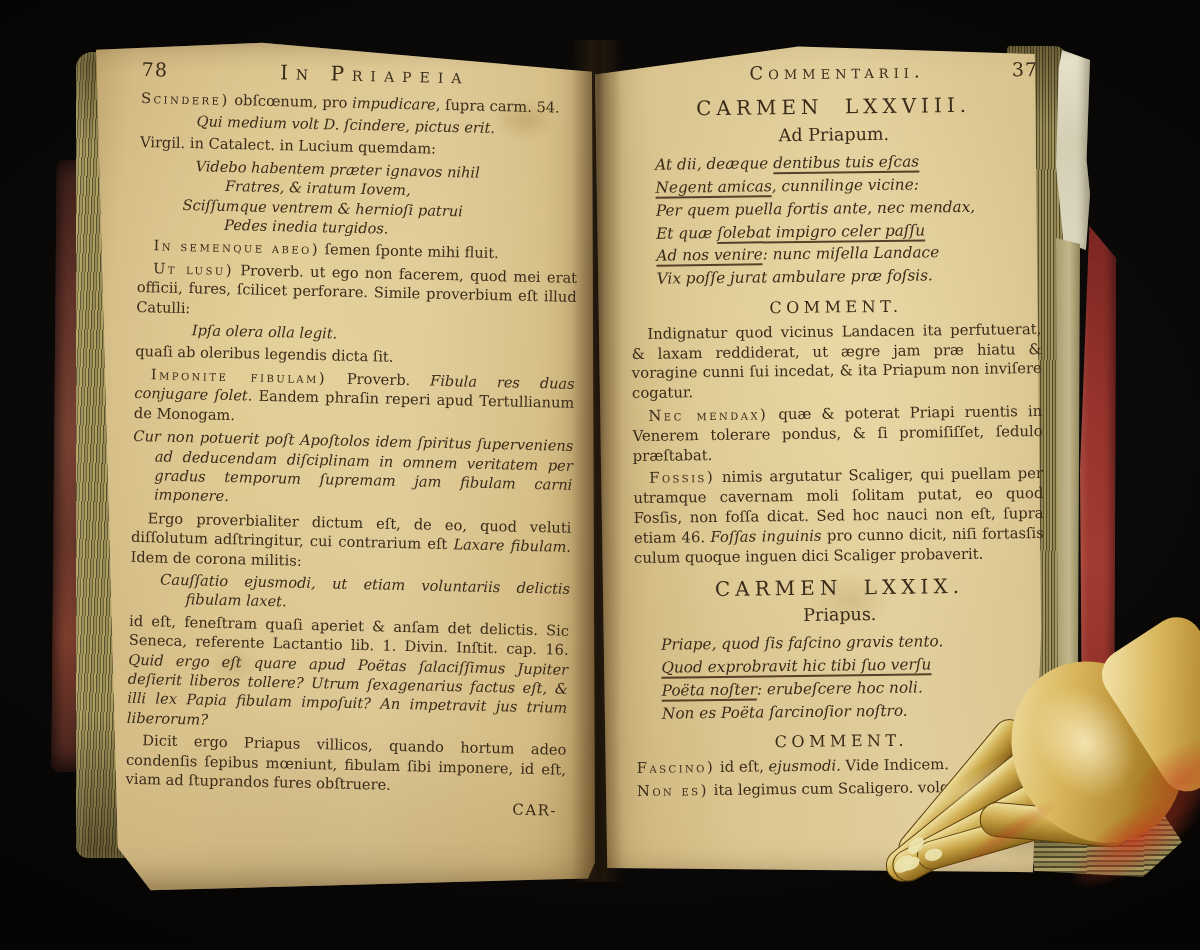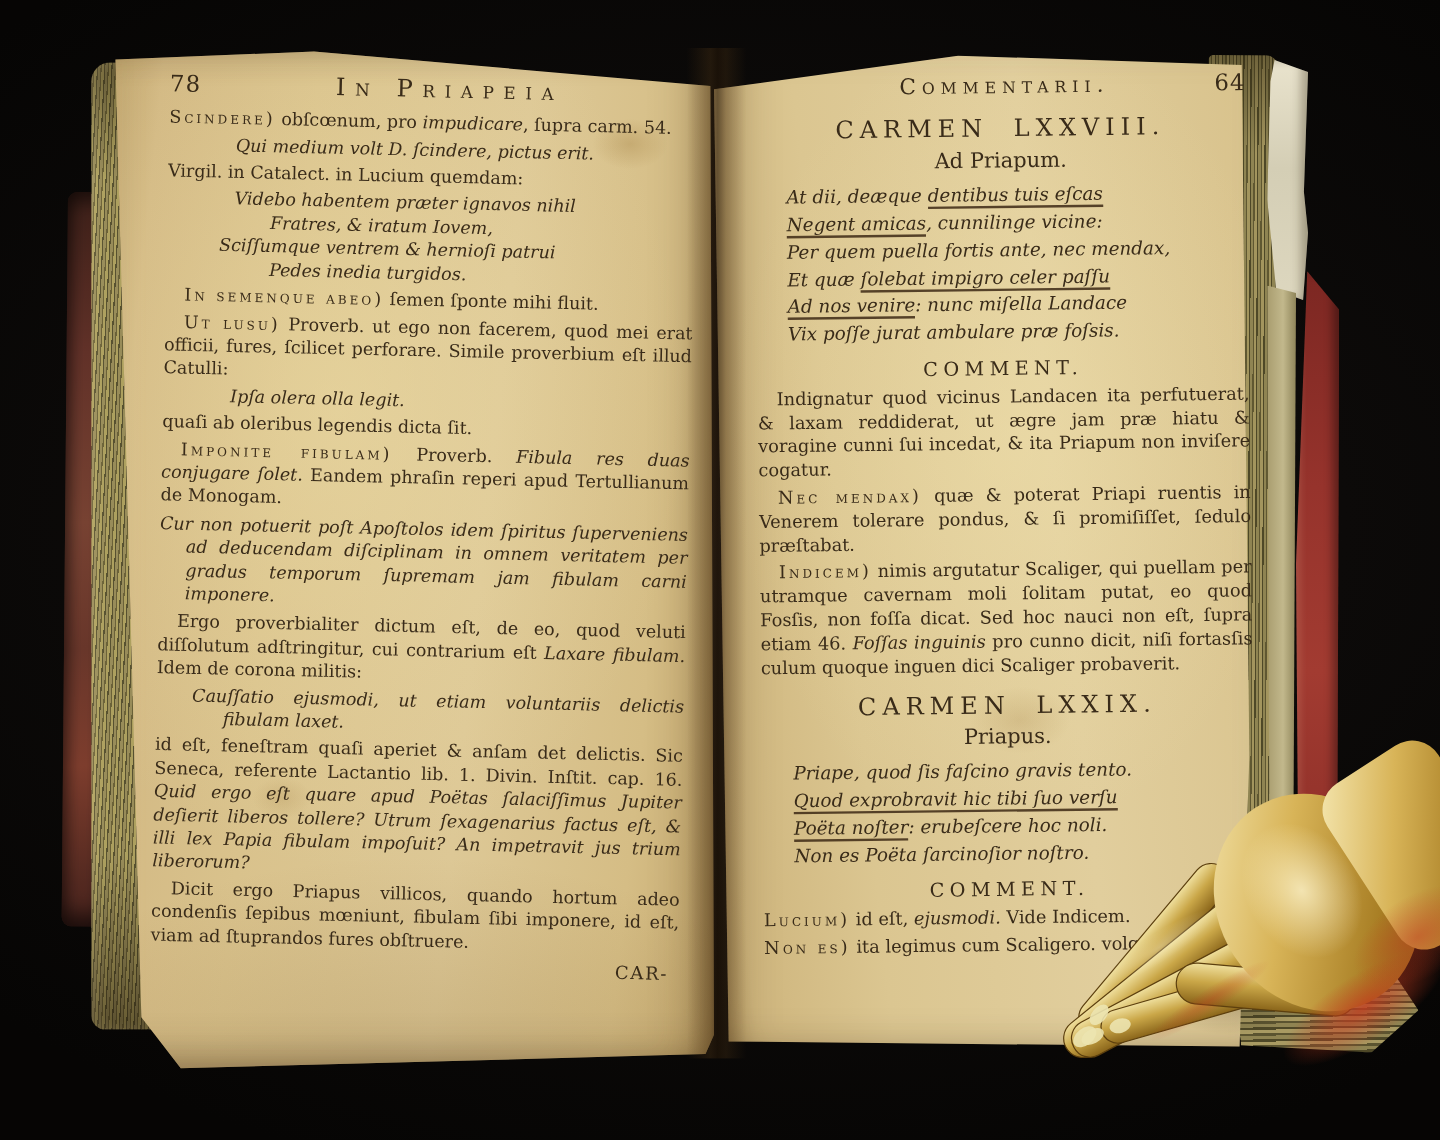--- a/index.html
+++ b/index.html
@@ -150,46 +150,46 @@
     <p class="quote2">Cauſſatio ejusmodi, ut etiam voluntariis delictis fibulam laxet.</p>
     <p><span>id eſt, feneſtram quaſi aperiet &amp; anſam det delictis. Sic Seneca, referente Lactantio lib. 1. Divin. Inſtit. cap. 16. </span><span class="it">Quid ergo eſt quare apud Poëtas ſalaciſſimus Jupiter deſierit liberos tollere? Utrum ſexagenarius factus eſt, &amp; illi lex Papia fibulam impoſuit? An impetravit jus trium liberorum?</span></p>
     <p class="ind">Dicit ergo Priapus villicos, quando hortum adeo condenſis ſepibus mœniunt, fibulam ſibi imponere, id eſt, viam ad ſtuprandos fures obſtruere.</p>
     <div class="catch">CAR-</div>
   </div>
 
   <div class="text-col text-right">
     <div class="pg-head">
       <span class="spacer"></span>
       <span class="running rt">Commentarii.</span>
-      <span class="folio">64</span>
+      <span class="folio">37</span>
     </div>
     <div class="carmen">CARMEN LXXVIII.</div>
     <div class="subt">Ad Priapum.</div>
     <div class="poem">
       <div><span>At dii, deæque </span><span class="u">dentibus tuis eſcas</span><span></span></div>
       <div><span></span><span class="u">Negent amicas</span><span>, cunnilinge vicine:</span></div>
       <div><span>Per quem puella fortis ante, nec mendax,</span><span class="u"></span><span></span></div>
       <div><span>Et quæ </span><span class="u">ſolebat impigro celer paſſu</span><span></span></div>
       <div><span></span><span class="u">Ad nos venire</span><span>: nunc miſella Landace</span></div>
       <div><span>Vix poſſe jurat ambulare præ foſsis.</span><span class="u"></span><span></span></div>
     </div>
     <div class="cmt">COMMENT.</div>
     <p class="ind">Indignatur quod vicinus Landacen ita perfutuerat, &amp; laxam reddiderat, ut ægre jam præ hiatu &amp; voragine cunni ſui incedat, &amp; ita Priapum non inviſere cogatur.</p>
     <p class="ind"><span class="lemma">Nec mendax)</span><span> quæ &amp; poterat Priapi ruentis in Venerem tolerare pondus, &amp; ſi promiſiſſet, ſedulo præſtabat.</span></p>
-    <p class="ind"><span class="lemma">Indicem)</span><span> nimis argutatur Scaliger, qui puellam per utramque cavernam moli ſolitam putat, eo quod Fosſis, non foſſa dicat. Sed hoc nauci non eſt, ſupra etiam 46. </span><span class="it">Foſſas inguinis</span><span> pro cunno dicit, niſi fortasſis culum quoque inguen dici Scaliger probaverit.</span></p>
+    <p class="ind"><span class="lemma">Fossis)</span><span> nimis argutatur Scaliger, qui puellam per utramque cavernam moli ſolitam putat, eo quod Fosſis, non foſſa dicat. Sed hoc nauci non eſt, ſupra etiam 46. </span><span class="it">Foſſas inguinis</span><span> pro cunno dicit, niſi fortasſis culum quoque inguen dici Scaliger probaverit.</span></p>
     <div class="carmen">CARMEN LXXIX.</div>
     <div class="subt">Priapus.</div>
     <div class="poem">
       <div><span>Priape, quod ſis faſcino gravis tento.</span><span class="u"></span><span></span></div>
       <div><span></span><span class="u">Quod exprobravit hic tibi ſuo verſu</span><span></span></div>
       <div><span></span><span class="u">Poëta noſter</span><span>:  erubeſcere hoc noli.</span></div>
       <div><span>Non es Poëta ſarcinoſior noſtro.</span><span class="u"></span><span></span></div>
     </div>
     <div class="cmt">COMMENT.</div>
-    <p><span class="lemma">Lucium)</span><span> id eſt, </span><span class="it">ejusmodi.</span><span>  Vide Indicem.</span></p>
+    <p><span class="lemma">Fascino)</span><span> id eſt, </span><span class="it">ejusmodi.</span><span>  Vide Indicem.</span></p>
     <p><span class="lemma">Non es)</span><span> ita legimus cum Scaligero. volgo,</span></p>
     <div class="catch">CAR-</div>
   </div>
 
   <div class="hand-shadow"></div>
   <svg class="hand" viewBox="0 0 270 320" aria-hidden="true">
     <defs>
       <linearGradient id="gold" x1="0" y1="0" x2="1" y2="1">
         <stop offset="0" stop-color="#f6e9b4"></stop>
         <stop offset="0.38" stop-color="#d8b458"></stop>

